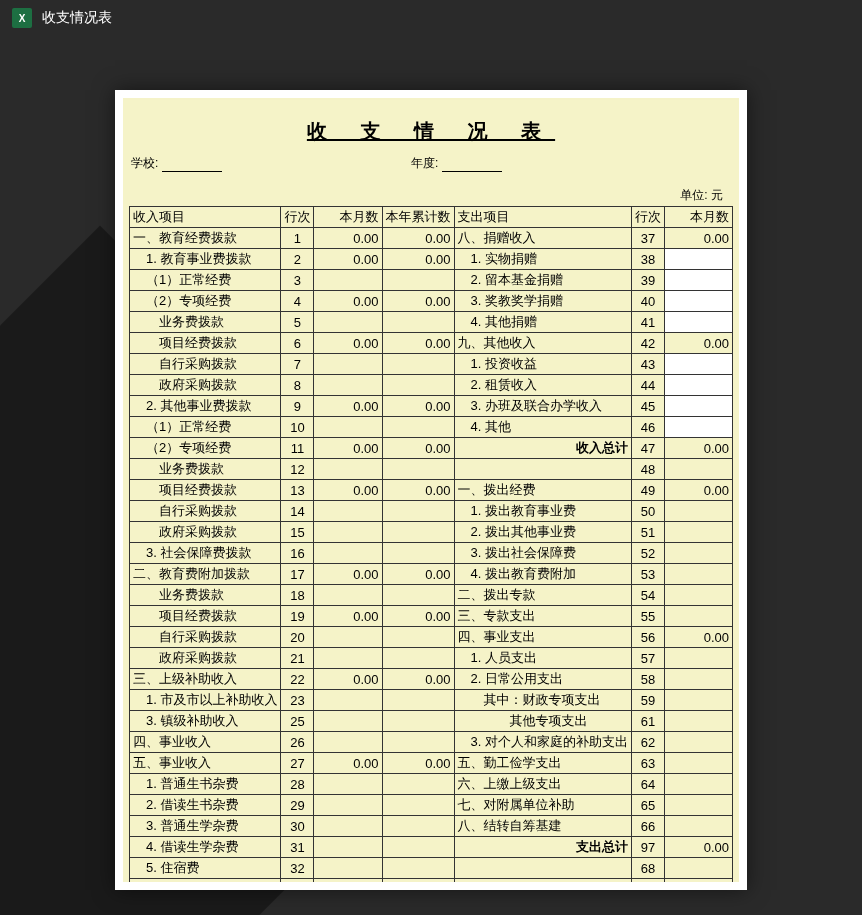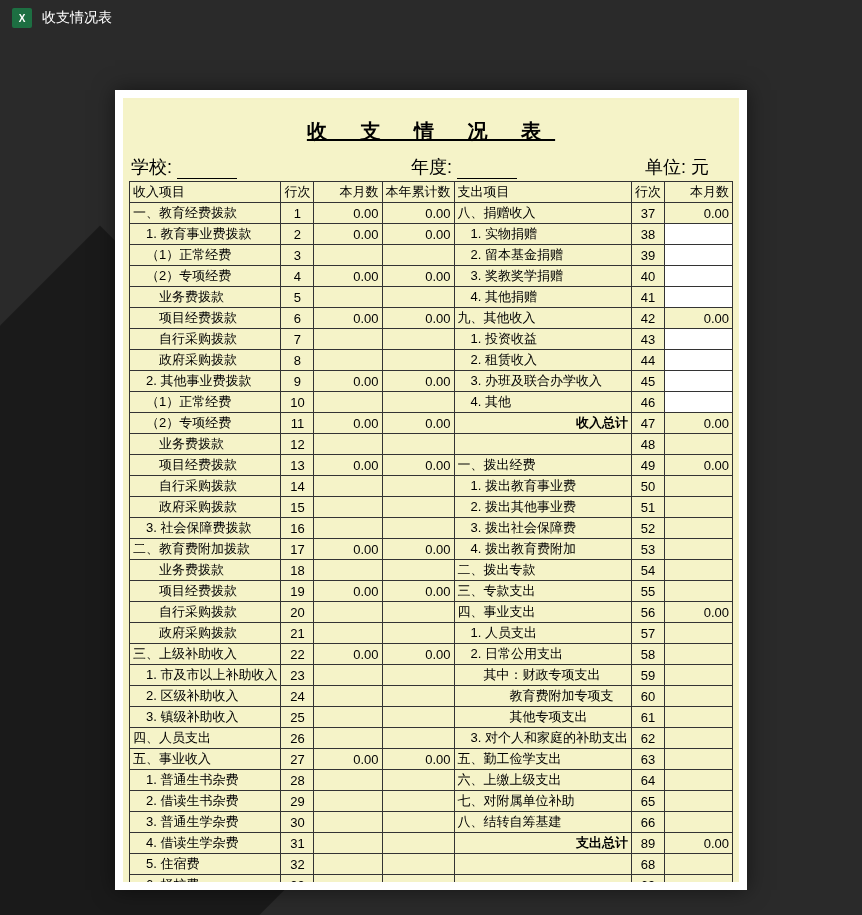--- a/index.html
+++ b/index.html
@@ -64,26 +64,26 @@
 .doc-title {
   text-align: center;
   font-size: 20px;
   font-weight: bold;
   letter-spacing: 14px;
   padding: 14px 0 4px 0;
   text-decoration: underline;
 }
 .info-row {
   display: flex;
-  font-size: 18px;
+  font-size: 12px;
   padding: 6px 2px 2px 2px;
 }
 .info-row .school { flex: 0 0 280px; }
 .info-row .year { flex: 0 0 220px; }
-.info-row .unit { flex: 1; text-align: center; padding-right: 8px; }
+.info-row .unit { flex: 1; text-align: right; padding-right: 8px; margin-top: 32px; }
 .info-row .label { display: inline-block; }
 .info-row .blank {
   display: inline-block;
   border-bottom: 1px solid #000;
   min-width: 60px;
   height: 14px;
   vertical-align: bottom;
 }
 table {
   width: 100%;
@@ -351,39 +351,30 @@
           <tr>
             <td class="lft">　1. 市及市以上补助收入</td>
             <td class="ctr">23</td>
             <td class="num"></td>
             <td class="num"></td>
             <td class="lft">　　其中：财政专项支出</td>
             <td class="ctr">59</td>
             <td class="num"></td>
           </tr>
           <tr>
-            <td class="lft">　2. 区级补助收入</td>
-            <td class="ctr">24</td>
-            <td class="num"></td>
-            <td class="num"></td>
-            <td class="lft">　　　　教育费附加专项支</td>
-            <td class="ctr">60</td>
-            <td class="num"></td>
-          </tr>
-          <tr>
             <td class="lft">　3. 镇级补助收入</td>
             <td class="ctr">25</td>
             <td class="num"></td>
             <td class="num"></td>
             <td class="lft">　　　　其他专项支出</td>
             <td class="ctr">61</td>
             <td class="num"></td>
           </tr>
           <tr>
-            <td class="lft">四、人员支出</td>
+            <td class="lft">四、事业收入</td>
             <td class="ctr">26</td>
             <td class="num"></td>
             <td class="num"></td>
             <td class="lft">　3. 对个人和家庭的补助支出</td>
             <td class="ctr">62</td>
             <td class="num"></td>
           </tr>
           <tr>
             <td class="lft">五、事业收入</td>
             <td class="ctr">27</td>
@@ -419,21 +410,21 @@
             <td class="lft">八、结转自筹基建</td>
             <td class="ctr">66</td>
             <td class="num"></td>
           </tr>
           <tr>
             <td class="lft">　4. 借读生学杂费</td>
             <td class="ctr">31</td>
             <td class="num"></td>
             <td class="num"></td>
             <td class="lft bold">支出总计</td>
-            <td class="ctr">89</td>
+            <td class="ctr">97</td>
             <td class="num">0.00</td>
           </tr>
           <tr>
             <td class="lft">　5. 住宿费</td>
             <td class="ctr">32</td>
             <td class="num"></td>
             <td class="num"></td>
             <td class="lft"></td>
             <td class="ctr">68</td>
             <td class="num"></td>

